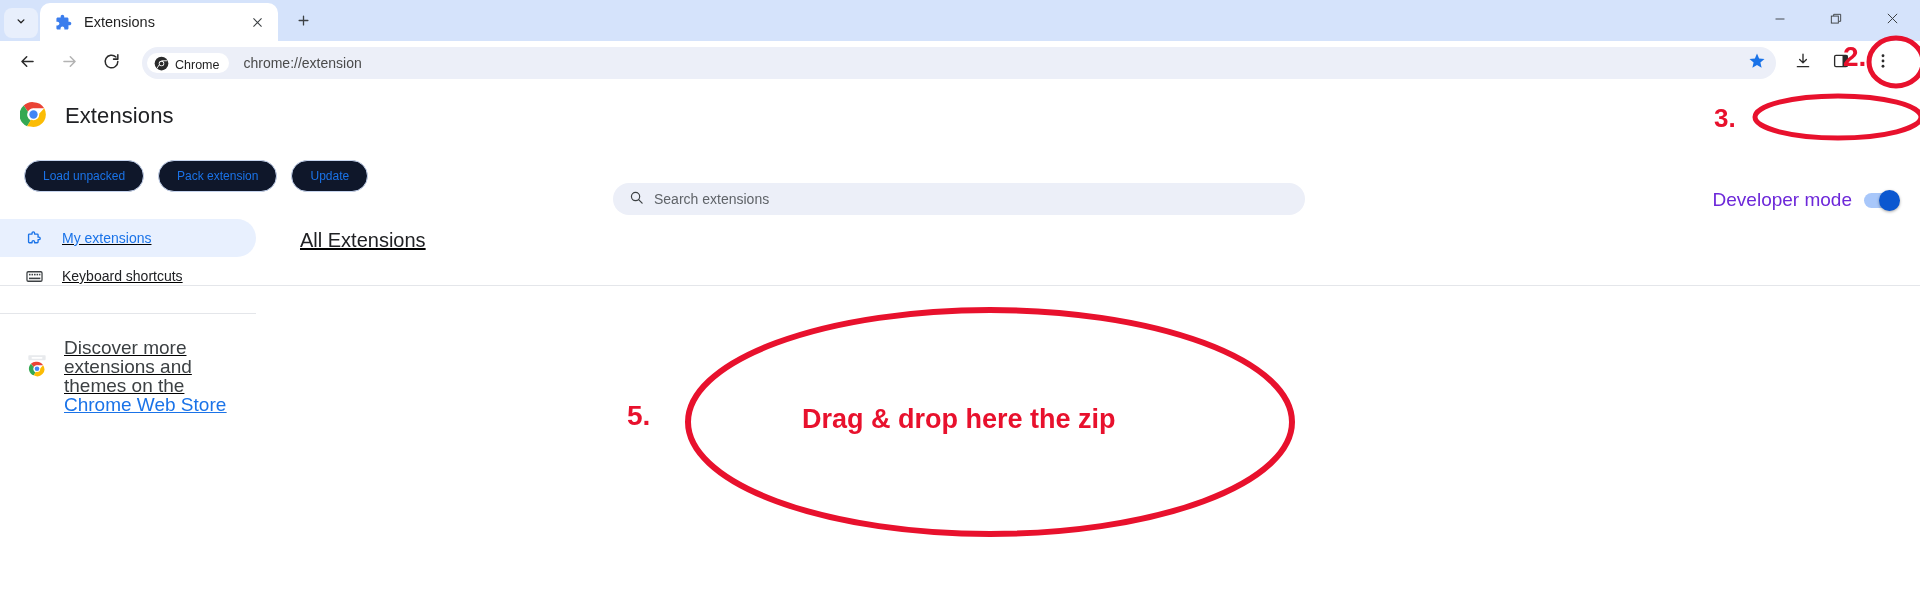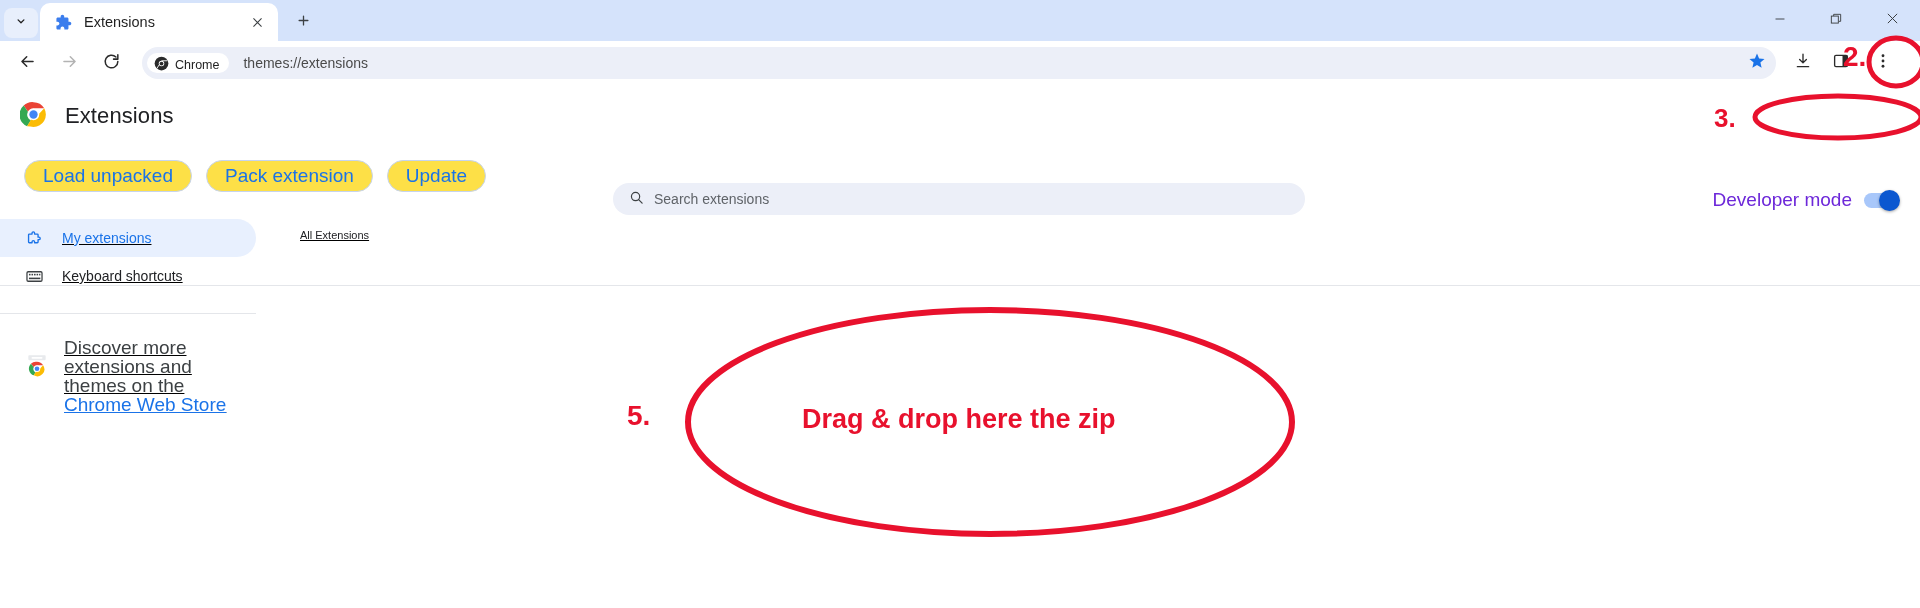--- a/index.html
+++ b/index.html
@@ -194,23 +194,23 @@
     display: flex;
     align-items: center;
     gap: 14px;
     padding: 0 0 0 24px;
   }
   .pill {
     height: 32px;
     padding: 0 18px;
     border: 1px solid #c6d4ee;
     border-radius: 16px;
-    background: #fde047;
+    background: #0f172a;
     color: #1a73e8;
-    font-size: 19px;
+    font-size: 12px;
     font-family: "Liberation Sans", sans-serif;
     cursor: pointer;
     display: flex; align-items: center;
   }
 
   .hr-top {
     position: absolute;
     left: 0; right: 0;
     top: 200px;
     height: 1px;
@@ -255,21 +255,21 @@
   }
   .discover-text {
     font-size: 19px;
     color: #3c4043;
     line-height: 19px;
     max-width: 178px;
   }
   .discover-text a { color: #1a73e8; text-decoration: underline; }
 
   .content { flex: 1; padding: 14px 0 0 44px; position: relative; }
-  .section-title { font-size: 11px; color: #202124; padding-top: 10px; }
+  .section-title { font-size: 20px; color: #202124; padding-top: 10px; }
 
   
   .anno-svg {
     position: absolute;
     left: 0; top: 0;
     width: 1920px; height: 608px;
     pointer-events: none;
     z-index: 50;
   }
   .anno-num {
@@ -385,21 +385,21 @@
           <svg width="15" height="15" viewBox="0 0 24 24">
             <circle cx="12" cy="12" r="11" fill="#2b2b2b"></circle>
             <circle cx="12" cy="12" r="4.4" fill="#ffffff"></circle>
             <circle cx="12" cy="12" r="3" fill="#2b2b2b"></circle>
             <path d="M12 7.6h9.4" stroke="#ffffff" stroke-width="1.4"></path>
             <path d="M8.2 14.2l-4.6 7.3" stroke="#ffffff" stroke-width="1.4"></path>
           </svg>
         </span>
         <span class="chip-label">Chrome</span>
       </div>
-      <span class="omni-url">themes://extensions</span>
+      <span class="omni-url">chrome://extension</span>
       <div class="omni-right">
         <span>
           <svg width="18" height="18" viewBox="0 0 24 24">
               <path fill="#1a73e8" d="M12 17.3l-6.18 3.7 1.64-7.03L2 9.24l7.19-.62L12 2l2.81 6.62L22 9.24l-5.46 4.73L18.18 21z"></path>
             </svg>
         </span>
       </div>
     </div>
 
     <div class="tbicon">

